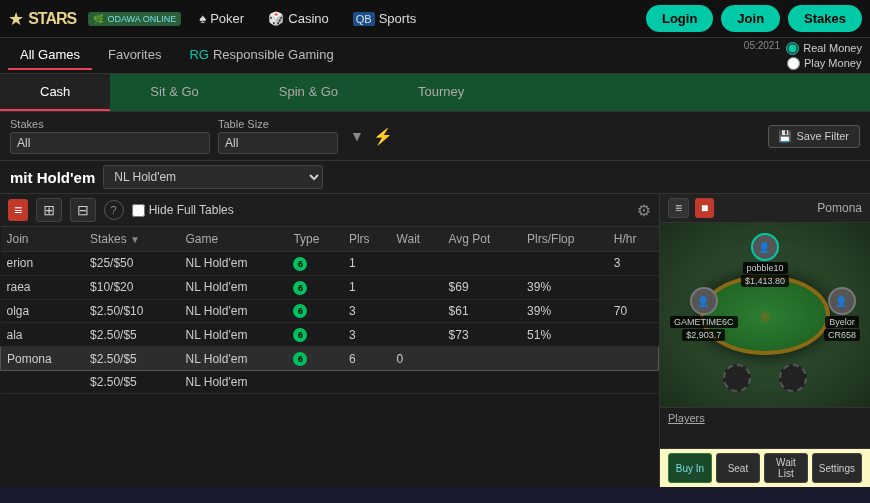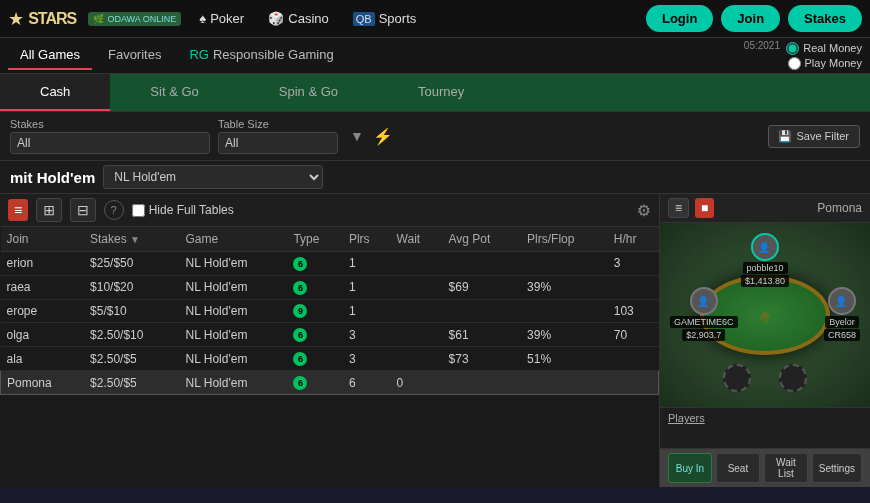--- a/index.html
+++ b/index.html
@@ -93,21 +93,21 @@
       gap: 4px;
       color: #7dd;
       font-size: 12px;
     }
     .money-toggle {
       margin-left: auto;
       display: flex;
       flex-direction: column;
       font-size: 11px;
       gap: 2px;
-      align-items: flex-end;
+      align-items: center;
     }
     .money-toggle label {
       display: flex;
       align-items: center;
       gap: 4px;
       cursor: pointer;
     }
     .money-toggle input[type=radio] { accent-color: #00c9a7; }
     .timestamp {
       color: #888;
@@ -458,21 +458,21 @@
     }
     .preview-players-title {
       color: #aaa;
       font-size: 11px;
       margin-bottom: 20px;
       text-decoration: underline;
     }
 
     
     .preview-actions {
-      background: #404040;
+      background: #fef9c3;
       padding: 4px 8px;
       display: flex;
       gap: 4px;
       border-top: 1px solid #333;
       flex-wrap: wrap;
     }
     .preview-action-btn {
       background: #2a2a2a;
       border: 1px solid #444;
       color: #ccc;
@@ -667,31 +667,20 @@
             <tr>
               <td>raea</td>
               <td>$10/$20</td>
               <td>NL Hold'em</td>
               <td><span class="green-dot">6</span></td>
               <td>1</td>
               <td></td>
               <td>$69</td>
               <td>39%</td>
               <td></td>
-            </tr>
-            <tr>
-              <td>erope</td>
-              <td>$5/$10</td>
-              <td>NL Hold'em</td>
-              <td><span class="green-dot">9</span></td>
-              <td>1</td>
-              <td></td>
-              <td></td>
-              <td></td>
-              <td>103</td>
             </tr>
             <tr>
               <td>olga</td>
               <td>$2.50/$10</td>
               <td>NL Hold'em</td>
               <td><span class="green-dot">6</span></td>
               <td>3</td>
               <td></td>
               <td>$61</td>
               <td>39%</td>

